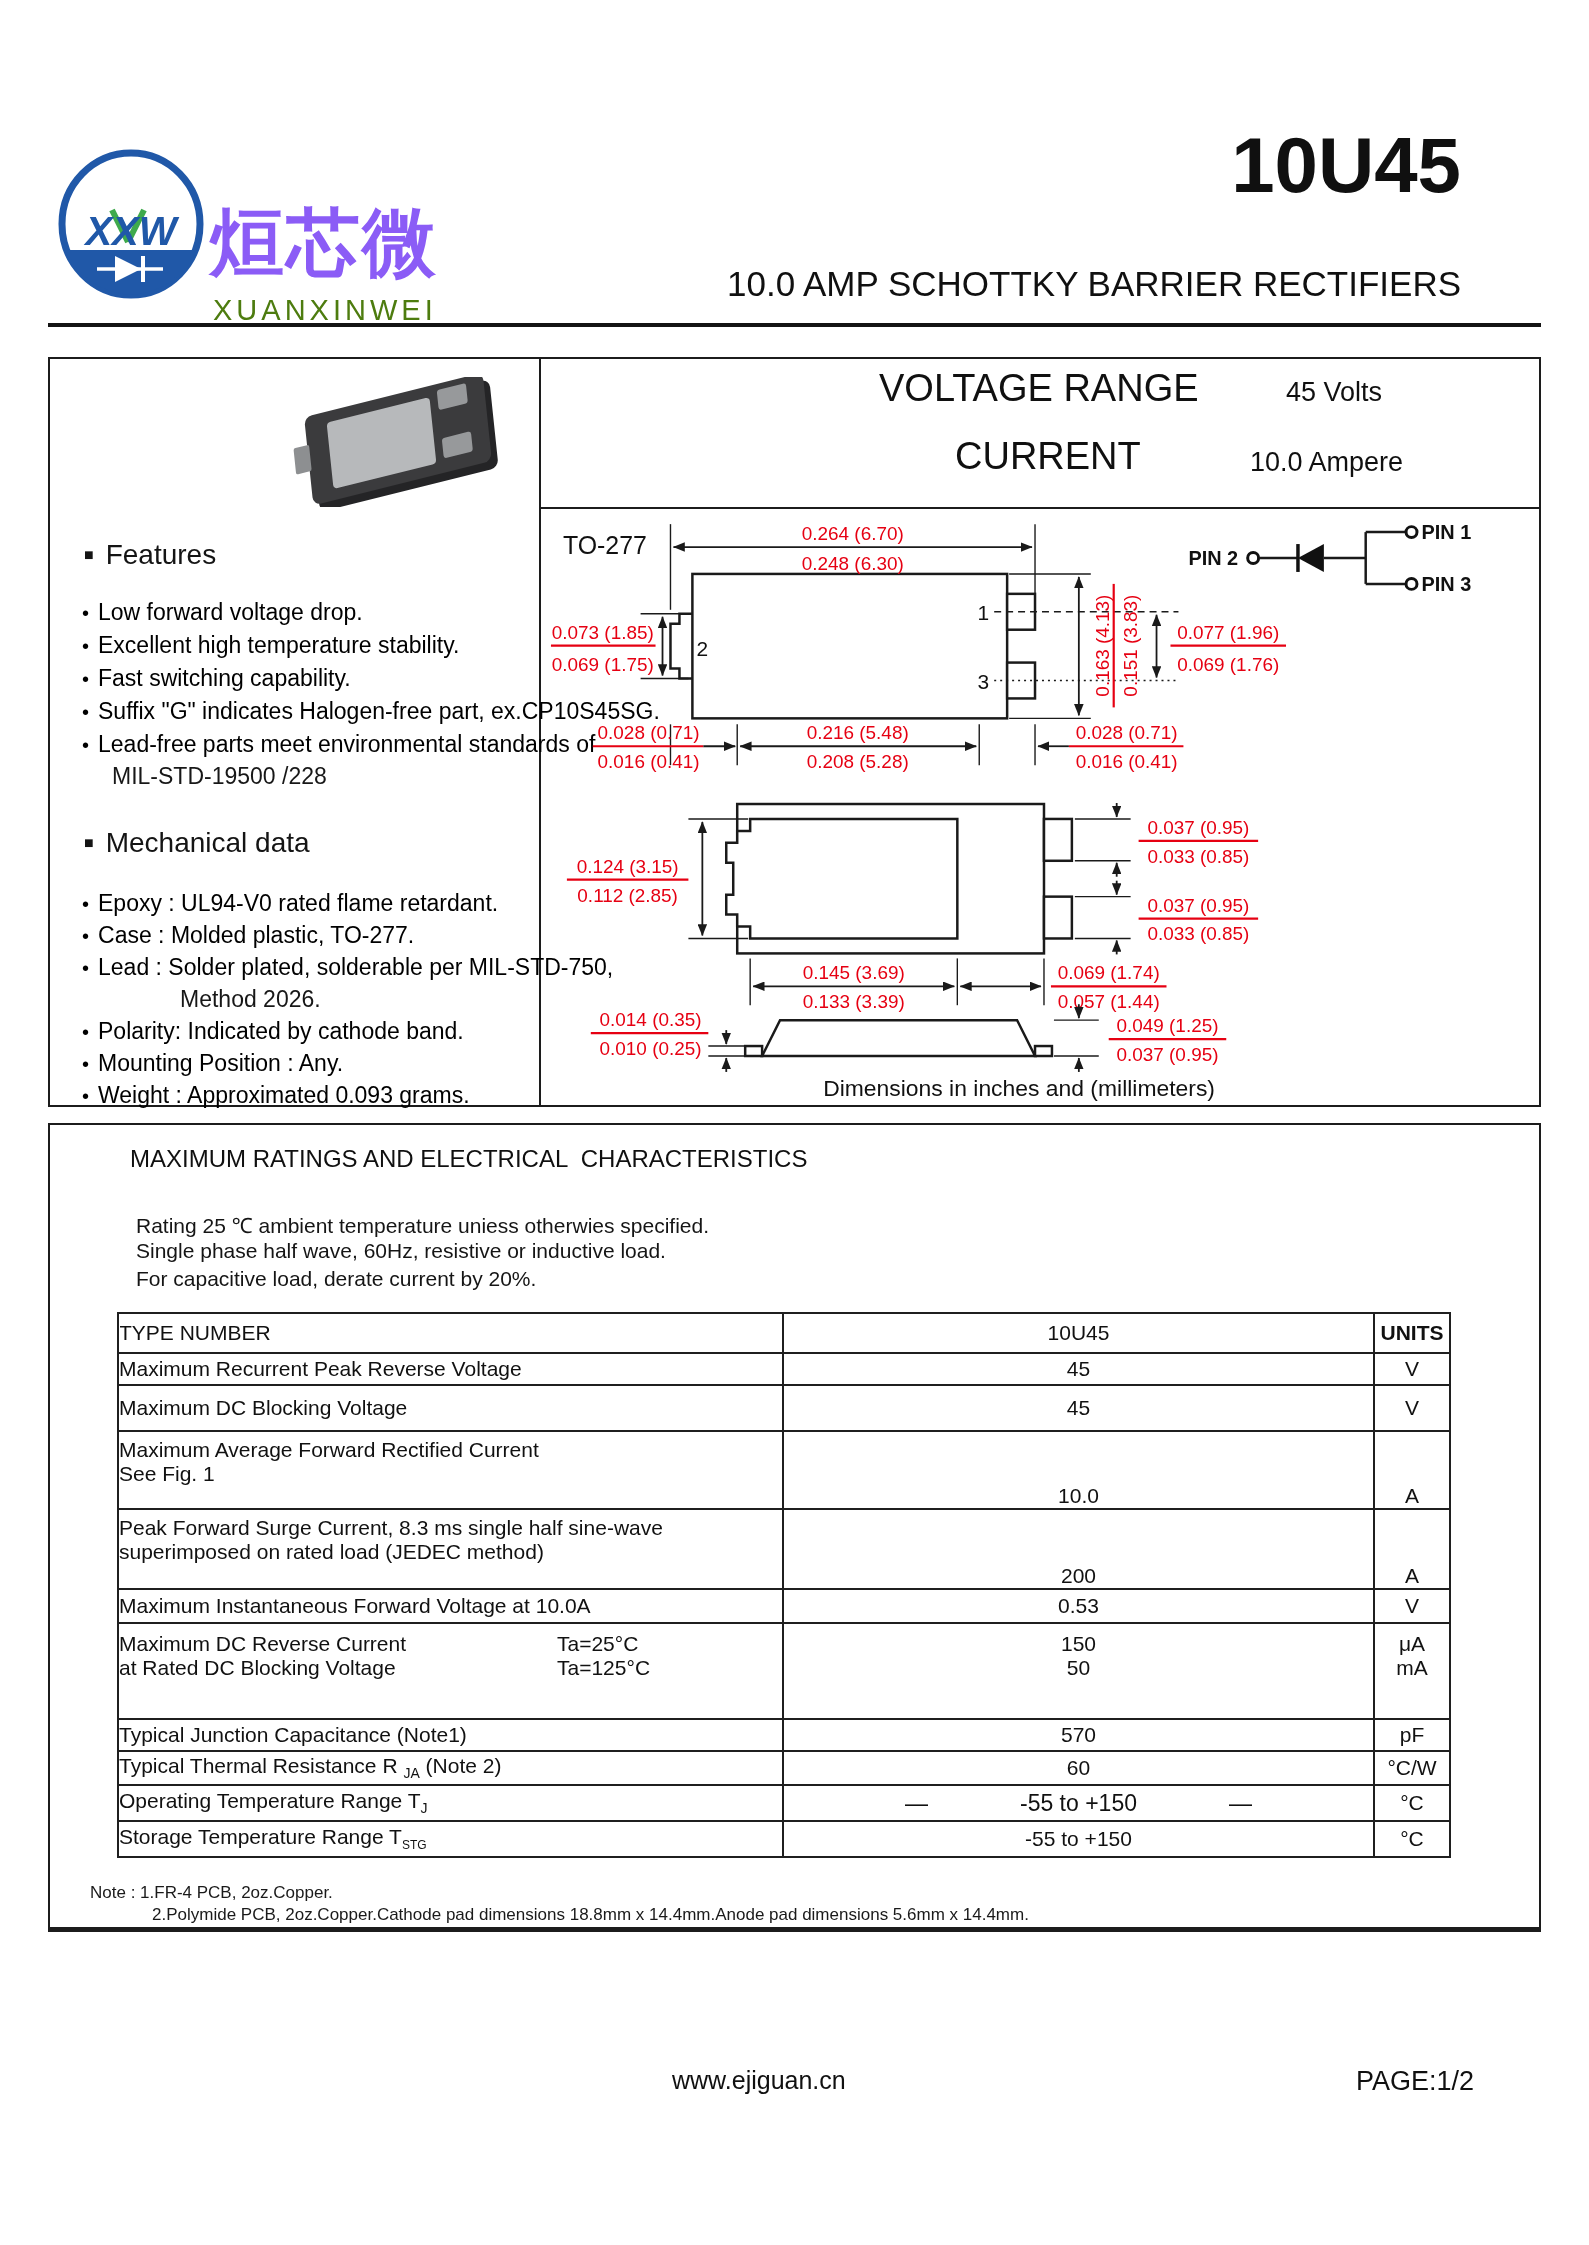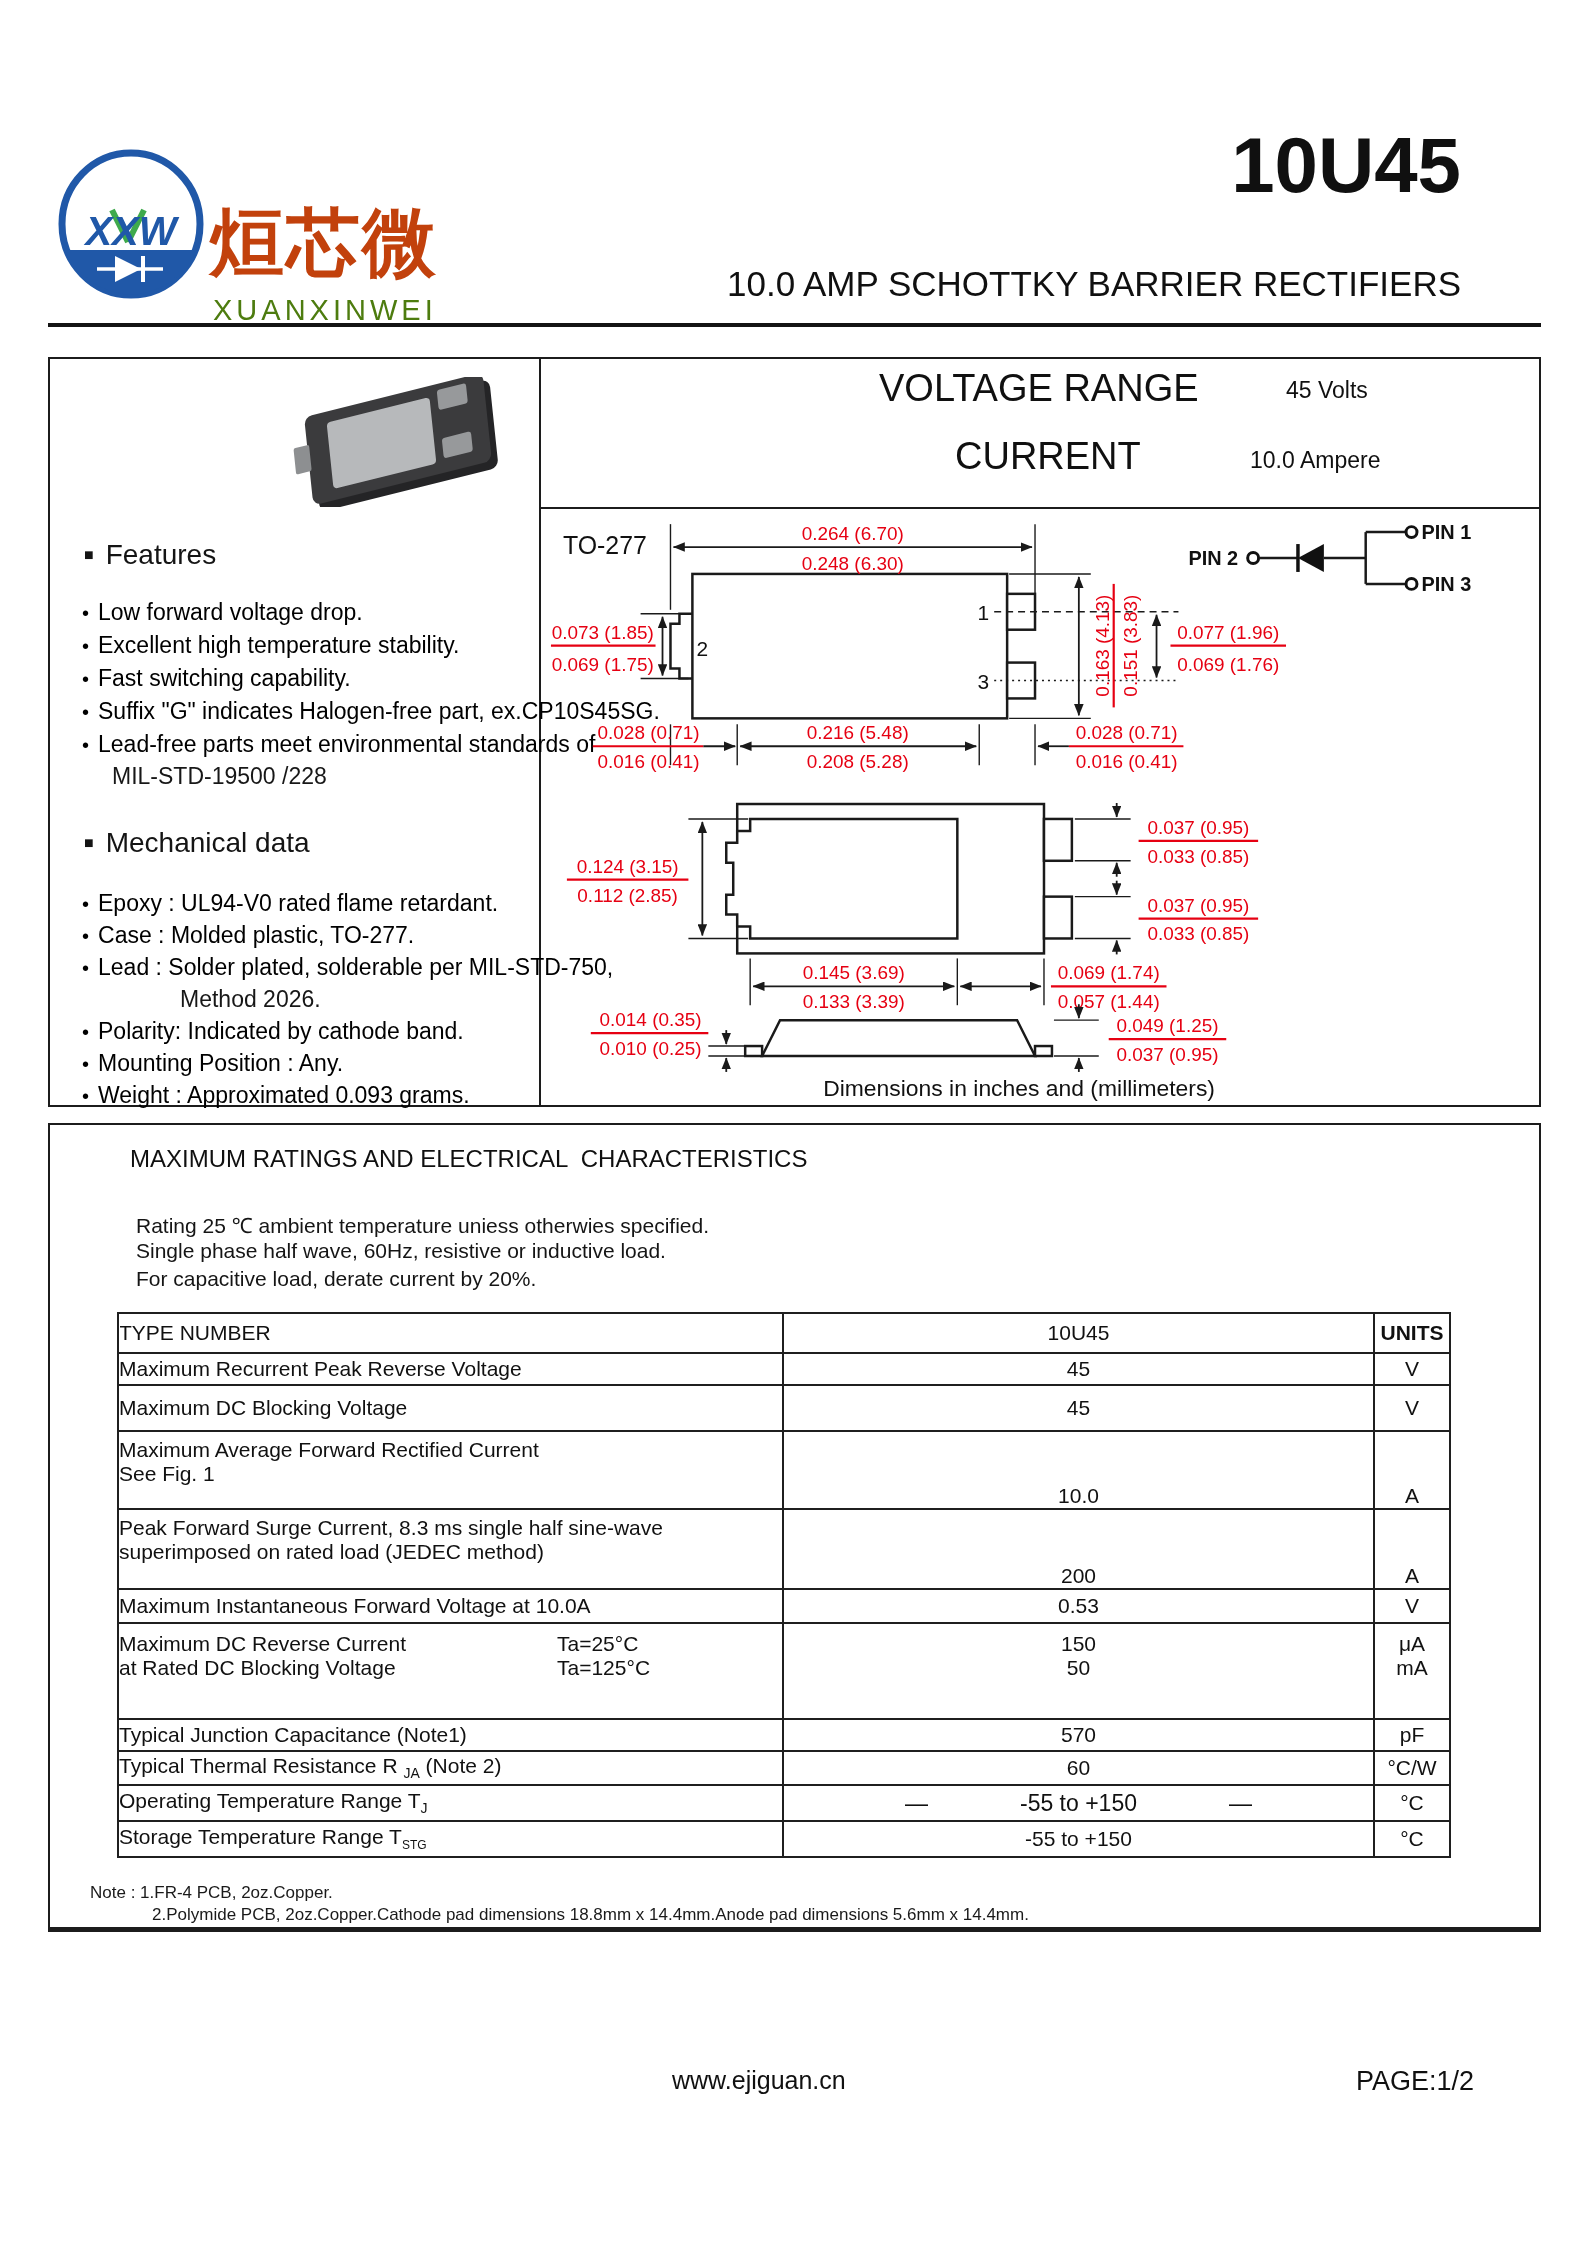--- a/index.html
+++ b/index.html
@@ -1,30 +1,30 @@
 <!DOCTYPE html>
 <html><head>
 <meta charset="utf-8">
 <style>
   html,body{margin:0;padding:0;background:#fff;}
   .page{position:relative;width:1589px;height:2245px;background:#fff;overflow:hidden;
         font-family:"Liberation Sans",sans-serif;color:#111;}
   .abs{position:absolute;}
   
-  .brand-cn{position:absolute;left:210px;top:206px;font-size:74px;font-weight:bold;letter-spacing:2px;line-height:1;color:#c2410c;}
+  .brand-cn{position:absolute;left:210px;top:206px;font-size:74px;font-weight:bold;letter-spacing:2px;line-height:1;color:#8b5cf6;}
   .brand-en{position:absolute;left:213px;top:294px;font-size:29px;letter-spacing:4px;color:#4d7c0f;}
   .part-no{position:absolute;right:128px;top:126px;font-size:78px;font-weight:bold;line-height:1;color:#101010;}
   .subtitle{position:absolute;right:128px;top:264px;font-size:35px;color:#101010;}
   .hrule{position:absolute;left:48px;top:323px;width:1493px;height:4px;background:#141414;}
   
   .box1{position:absolute;left:48px;top:357px;width:1489px;height:746px;border:2px solid #1c1c1c;}
   .vdiv{position:absolute;left:489px;top:0;width:2px;height:100%;background:#1c1c1c;}
   .spec-div{position:absolute;left:491px;top:148px;width:998px;height:2px;background:#1c1c1c;}
   .spec-label{font-size:38px;color:#101010;}
-  .spec-value{font-size:23px;color:#101010;}
+  .spec-value{font-size:27px;color:#101010;}
   .sechead{position:absolute;font-size:28px;color:#141414;}
   .sechead .sq{font-size:16px;margin-right:12px;vertical-align:4px;}
   .bullet{position:absolute;font-size:23px;color:#000000;white-space:nowrap;}
   .bullet::before{content:"\2022";margin-right:9px;font-size:20px;}
   .cont{position:absolute;font-size:23px;color:#171717;white-space:nowrap;}
   
   .box2{position:absolute;left:48px;top:1123px;width:1489px;height:802px;border:2px solid #1c1c1c;border-bottom-width:5px;}
   .rtitle{position:absolute;left:80px;top:20px;font-size:24px;color:#101010;white-space:pre;}
   .cond{font-size:21px;color:#151515;}
   table.ratings{position:absolute;left:67px;top:187px;border-collapse:collapse;table-layout:fixed;width:1332px;}

